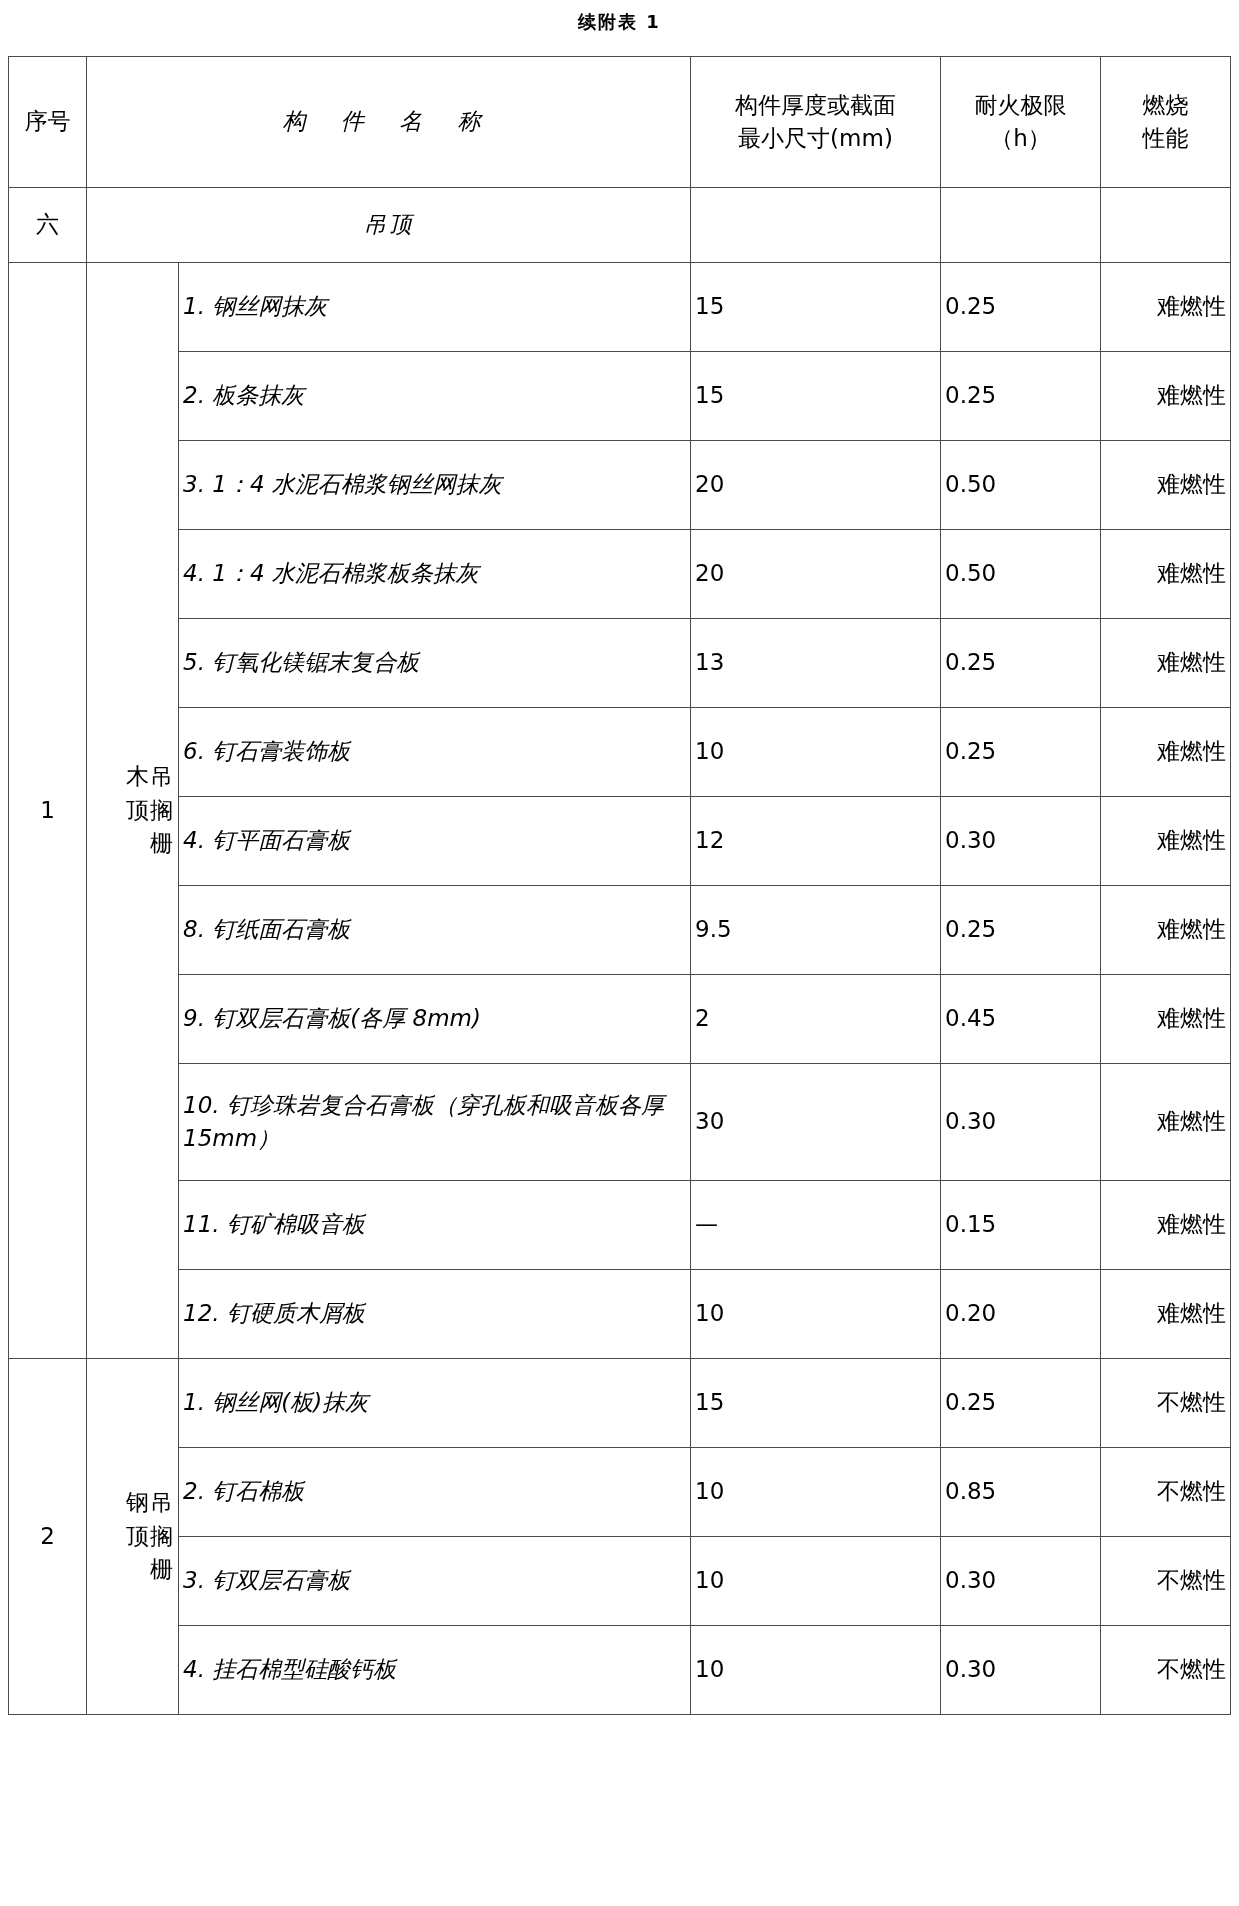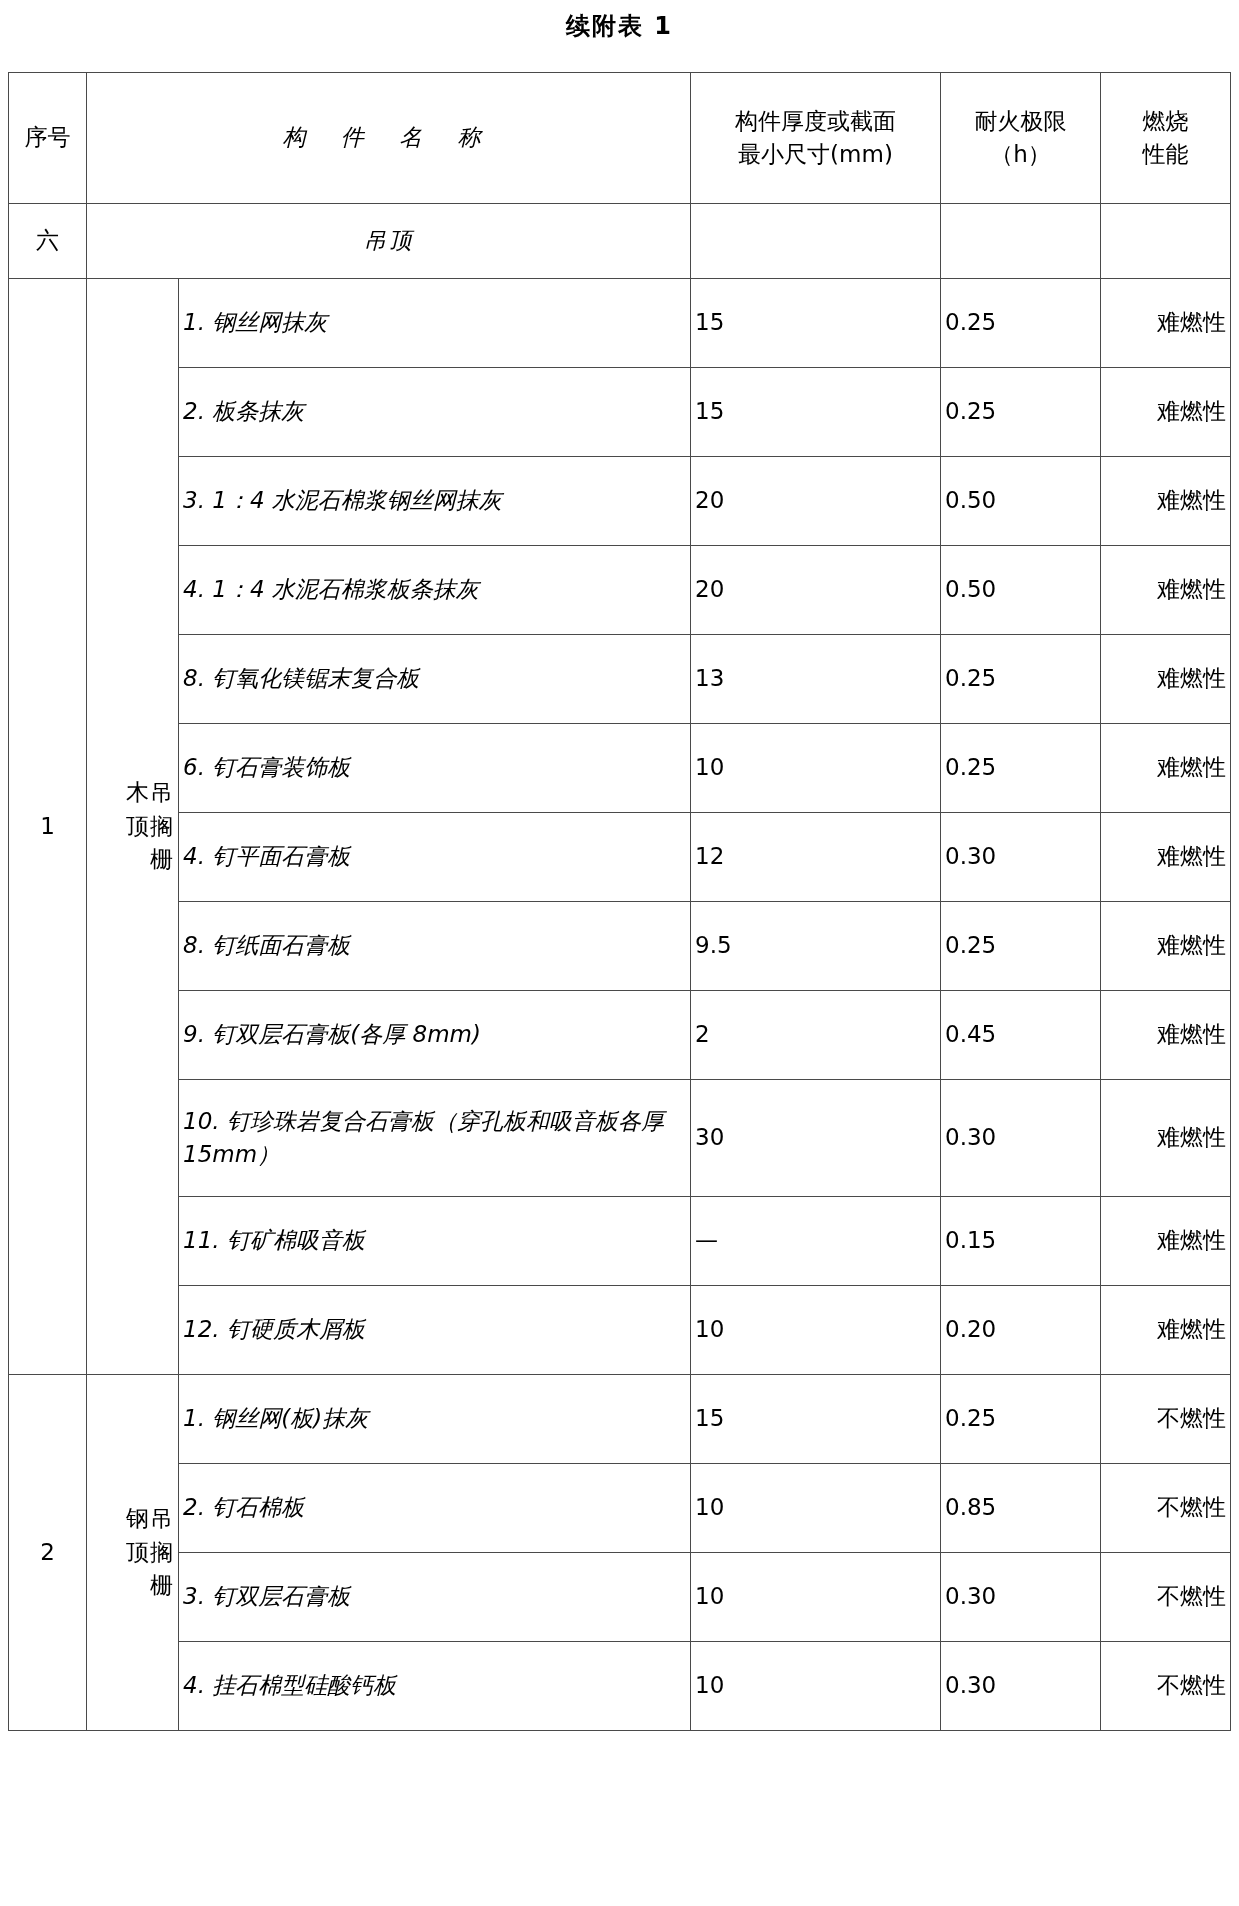--- a/index.html
+++ b/index.html
@@ -14,30 +14,30 @@
     color: #000000;
     position: relative;
   }
   .page {
     width: 1239px;
     box-sizing: border-box;
     padding: 0 8px;
   }
   .doc-title {
     text-align: center;
-    font-size: 24px;
+    font-size: 18px;
     font-weight: bold;
     letter-spacing: 2px;
     padding-top: 10px;
     padding-bottom: 18px;
   }
   table.fire-table {
     border-collapse: collapse;
     width: 1222px;
-    margin: 12px auto;
+    margin: 4px auto;
     table-layout: fixed;
   }
   table.fire-table td {
     border: 1px solid #4a4a4a;
     font-size: 23px;
     line-height: 1.45;
     padding: 6px 4px;
     vertical-align: middle;
   }
   .col-seq   { width: 78px;  text-align: center; }
@@ -144,21 +144,21 @@
         <td class="col-limit nums">0.50</td>
         <td class="col-burn">难燃性</td>
       </tr>
       <tr class="row-tall">
         <td class="col-name">4. 1：4 水泥石棉浆板条抹灰</td>
         <td class="col-thick nums">20</td>
         <td class="col-limit nums">0.50</td>
         <td class="col-burn">难燃性</td>
       </tr>
       <tr class="row-tall">
-        <td class="col-name">8. 钉氧化镁锯末复合板</td>
+        <td class="col-name">5. 钉氧化镁锯末复合板</td>
         <td class="col-thick nums">13</td>
         <td class="col-limit nums">0.25</td>
         <td class="col-burn">难燃性</td>
       </tr>
       <tr class="row-tall">
         <td class="col-name">6. 钉石膏装饰板</td>
         <td class="col-thick nums">10</td>
         <td class="col-limit nums">0.25</td>
         <td class="col-burn">难燃性</td>
       </tr>

